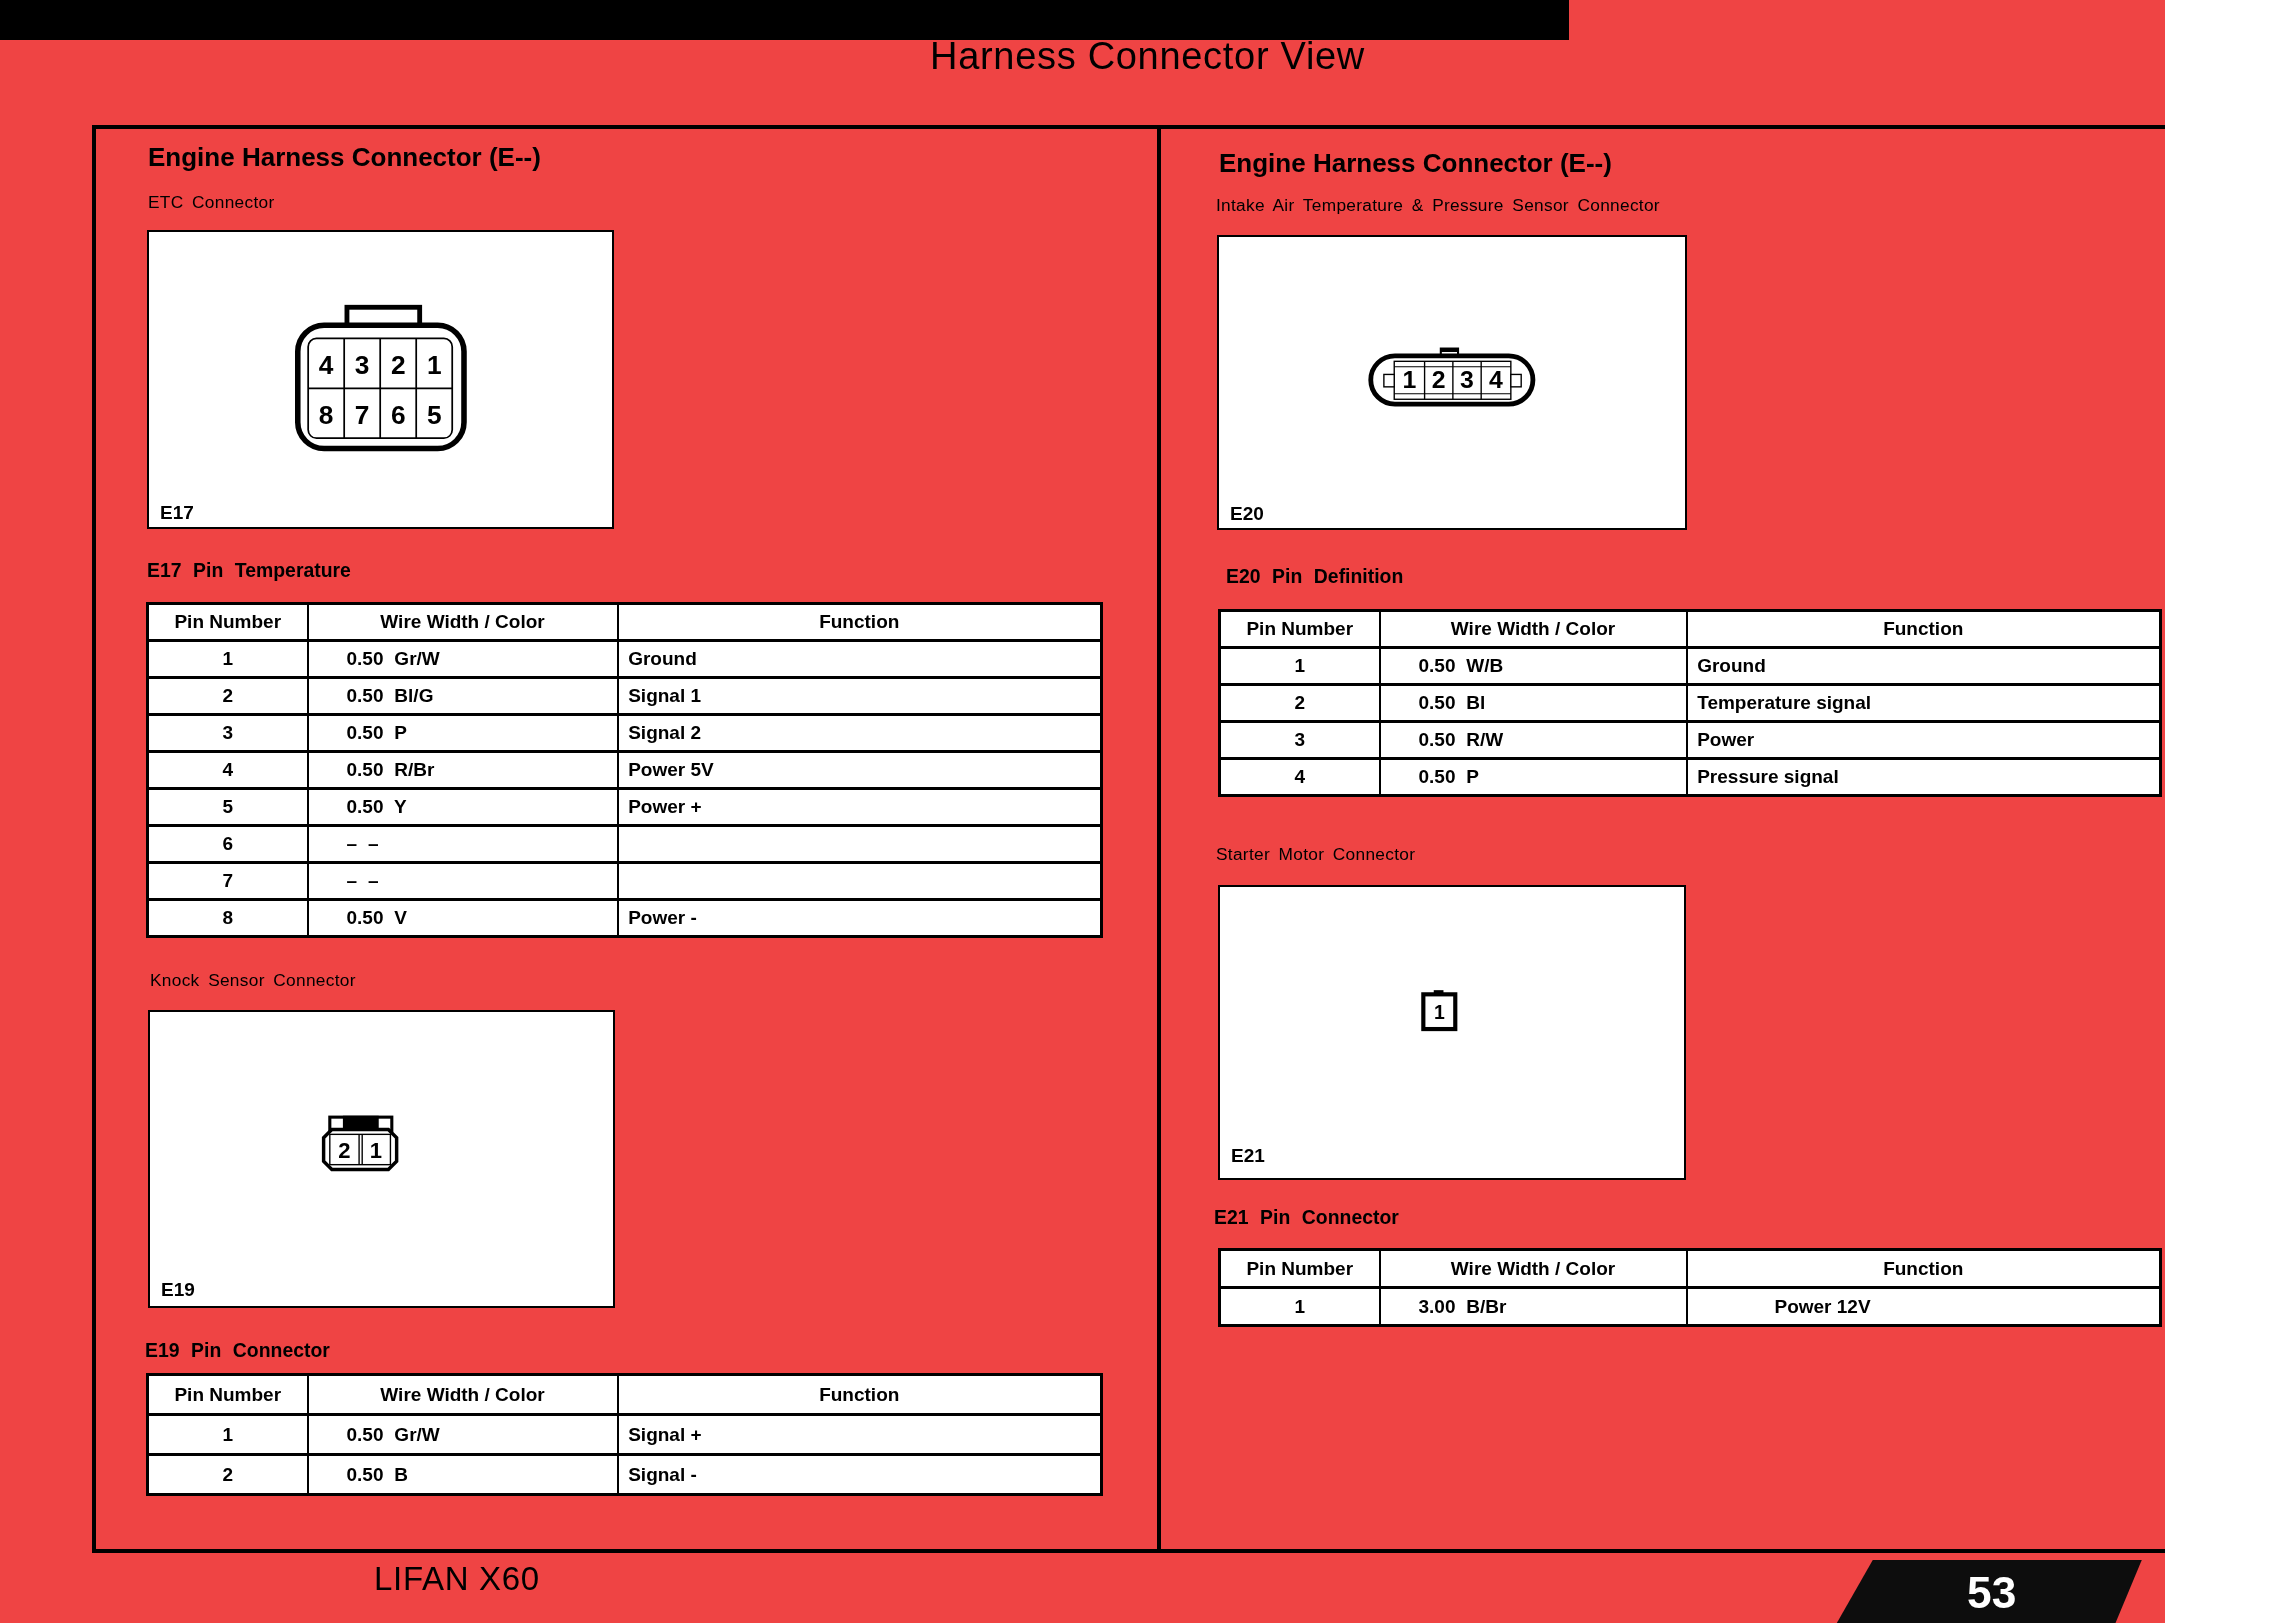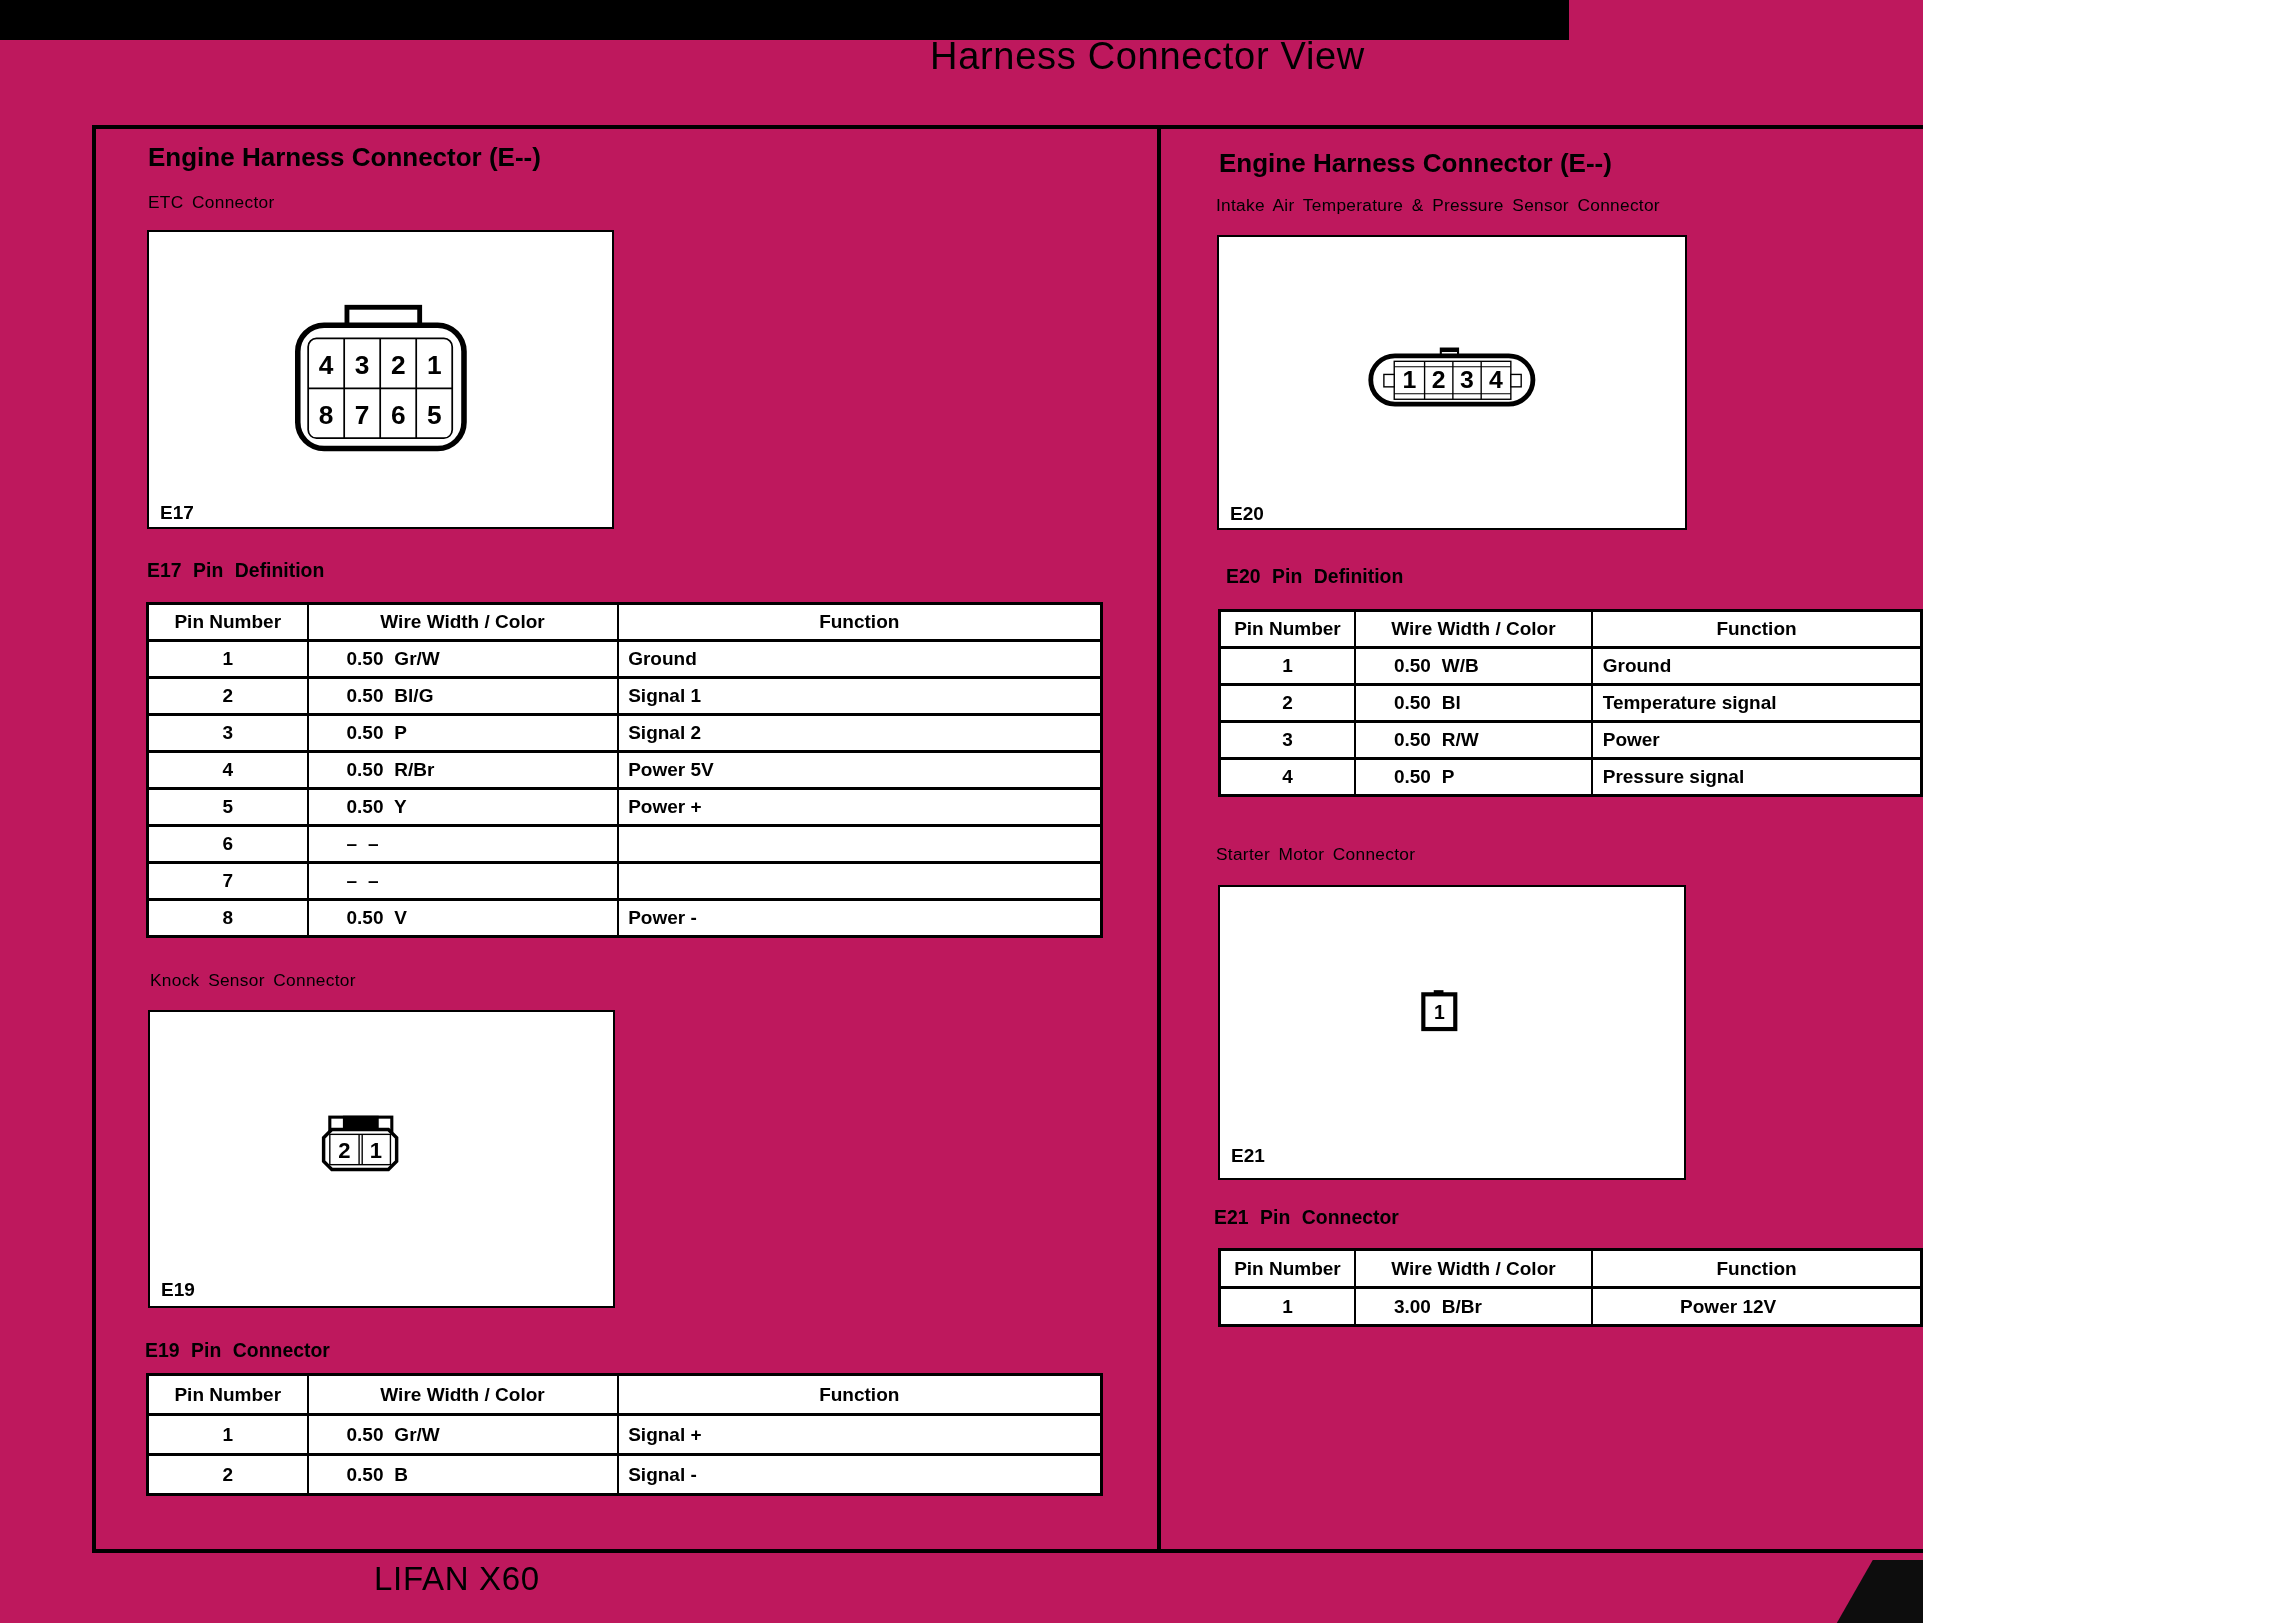--- a/index.html
+++ b/index.html
@@ -1,16 +1,16 @@
 <!DOCTYPE html>
 <html style="font-size:11px"><head>
 <meta charset="utf-8">
 <style>
   html,body{margin:0;padding:0;background:#fff;}
-  #page{position:relative;width:1923px;height:1623px;background:#be185d;
+  #page{position:relative;width:2165px;height:1623px;background:#ef4444;
         font-family:"Liberation Sans","DejaVu Sans",sans-serif;color:#000;overflow:hidden;}
   .abs{position:absolute;}
 
   
   #top-bar{left:0;top:0;width:1569px;height:40px;background:#000;}
   #page-title{left:0;top:35px;width:2295px;text-align:center;font-size:38px;font-weight:400;letter-spacing:0.7px;}
 
   
   #main-box{left:92px;top:125px;width:2125px;height:1420px;border:4.9px solid #000;}
   #col-divider{left:1157px;top:125px;width:4.2px;height:1425px;background:#000;}
@@ -70,21 +70,21 @@
       <text x="162" y="106" font-size="38">2</text>
       <text x="214" y="106" font-size="38">1</text>
       <text x="58" y="178" font-size="38">8</text>
       <text x="110" y="178" font-size="38">7</text>
       <text x="162" y="178" font-size="38">6</text>
       <text x="214" y="178" font-size="38">5</text>
     </svg>
     <div class="abs connector-id" style="left:11px;top:270px;">E17</div>
   </div>
 
-  <div class="abs table-title" style="left:147px;top:559px;">E17 Pin Definition</div>
+  <div class="abs table-title" style="left:147px;top:559px;">E17 Pin Temperature</div>
   <table class="abs pin-table tbl-l t-e17" style="left:146px;top:602px;">
     <colgroup>
         <col class="col-pin">
         <col class="col-wire">
         <col class="col-fn">
       </colgroup>
   <thead>
         <tr>
           <th>Pin Number</th>
           <th>Wire Width / Color</th>

